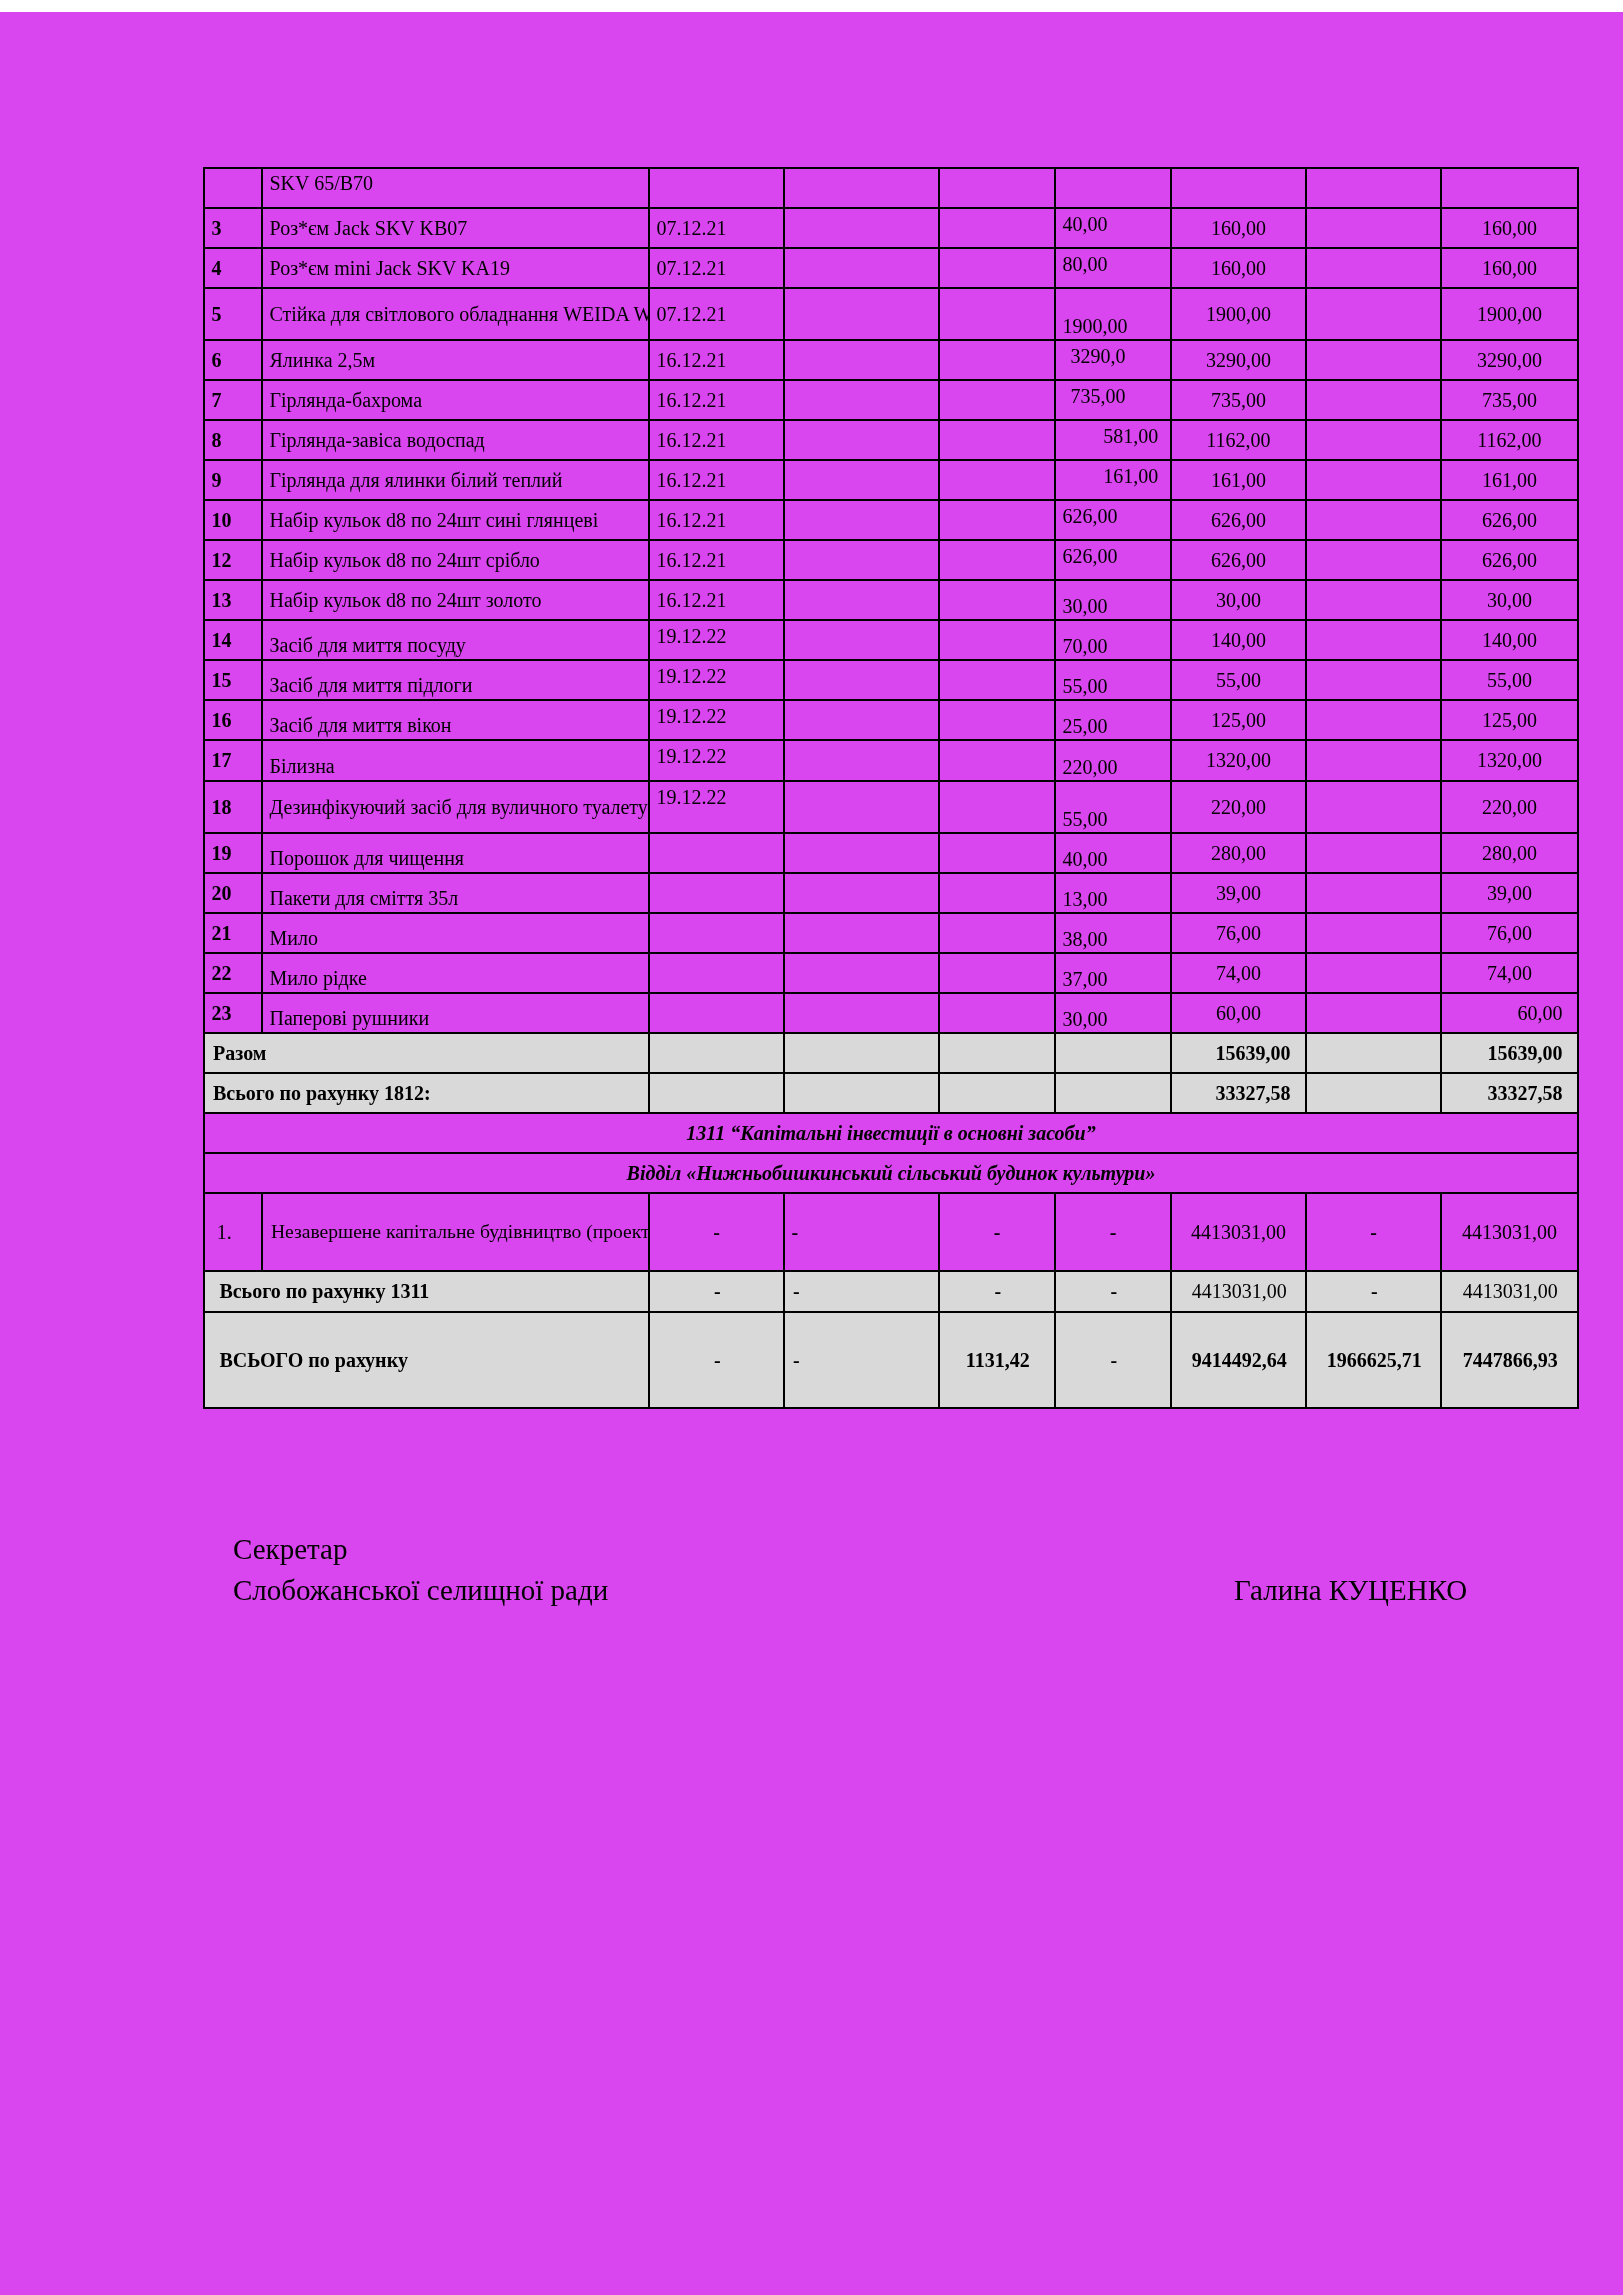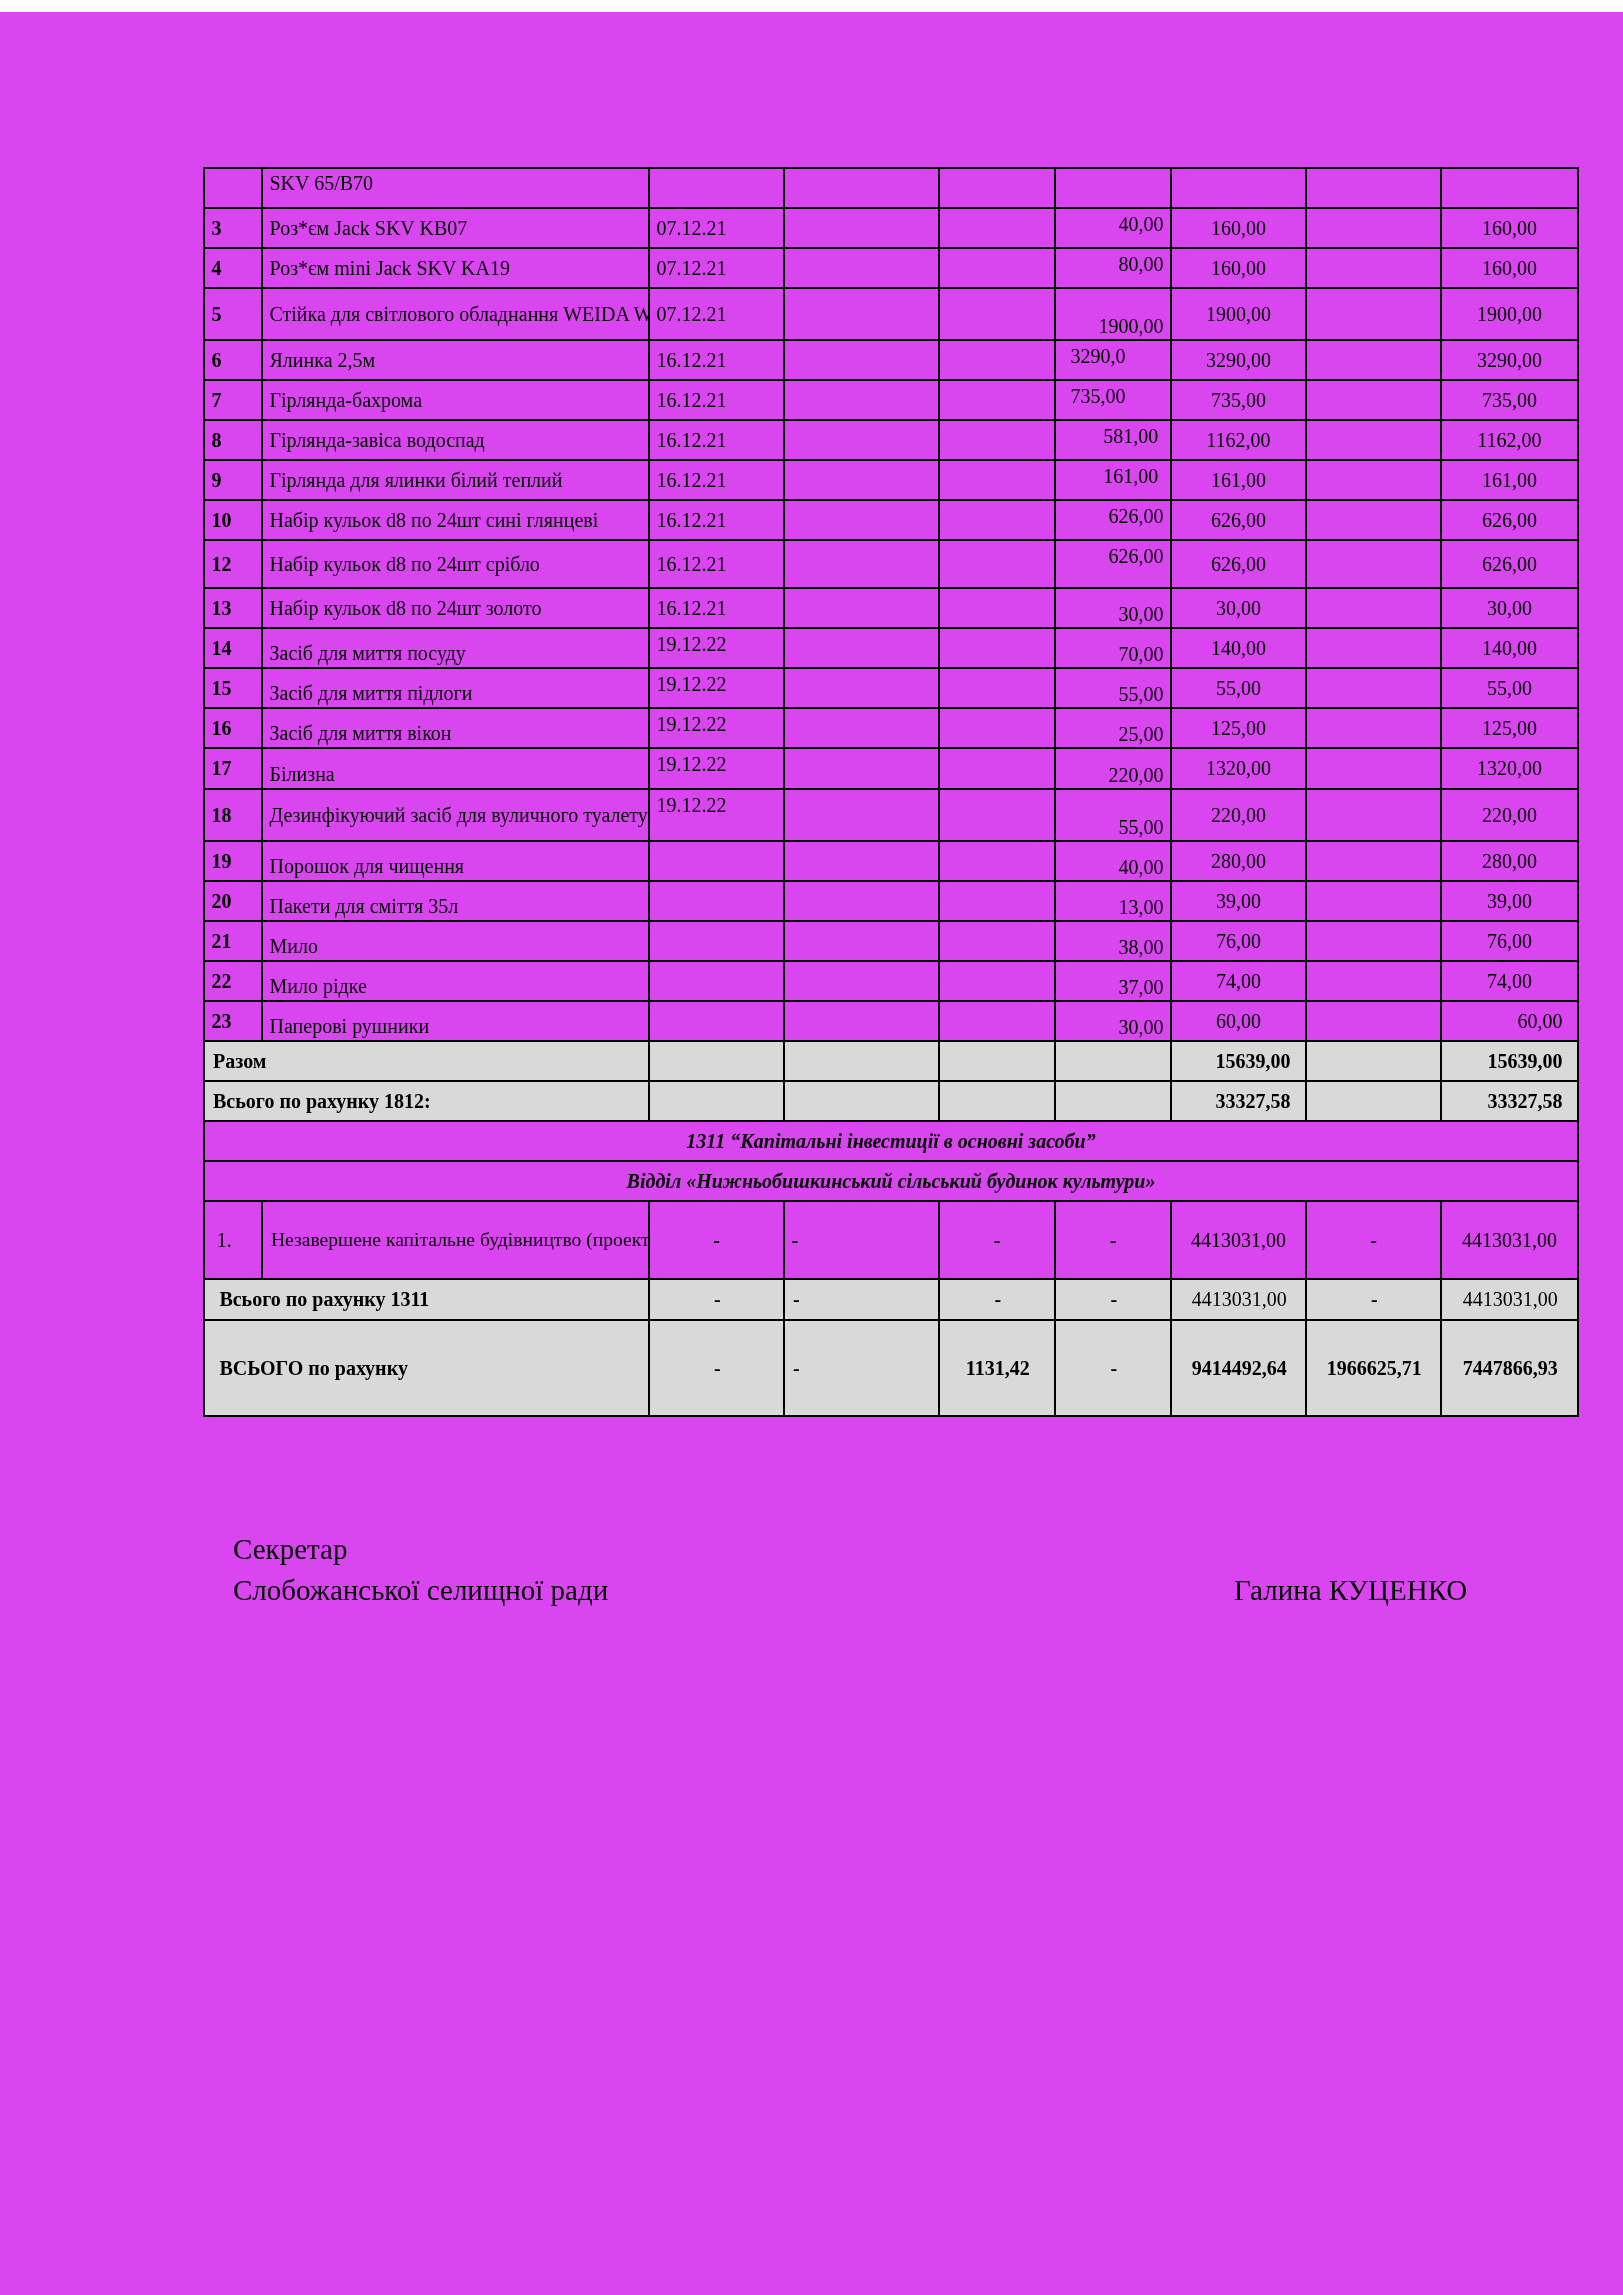--- a/index.html
+++ b/index.html
@@ -8,21 +8,21 @@
   .page { position: absolute; left: 0; top: 12px; width: 1623px; height: 2295px; background: #d946ef; }
 
   table.ledger { position: absolute; left: 203px; top: 155px; border-collapse: collapse;
                  table-layout: fixed; width: 1373px; font-size: 20px; line-height: 1.12; }
   table.ledger td { border: 2px solid #000; padding: 0 6.5px; vertical-align: middle;
                     overflow: hidden; white-space: nowrap; }
   td.num { font-weight: bold; text-align: left; padding-left: 11.8px; }
   td.name { white-space: normal; padding-left: 14.4px; }
   td.name.lowtext { vertical-align: bottom; padding-bottom: 2.6px; }
   td.date { padding-left: 14.4px; }
-  td.price { text-align: right; }
+  td.price { text-align: left; }
   td.price.left { text-align: left; padding-left: 14.4px; }
   td.price.right { text-align: right; padding-right: 11.8px; }
   td.amt { text-align: center; vertical-align: bottom; padding-bottom: 1.3px; }
   td.amt.right { text-align: right; padding-right: 14.4px; }
   tr.gray td { background: #d9d9d9; padding-left: 8px; }
   tr.bold td { font-weight: bold; }
   td.label { font-weight: bold; padding-left: 14.4px; vertical-align: top; padding-top: 6.5px; }
   td.section { text-align: center; font-weight: bold; font-style: italic; }
   td.c { text-align: center; }
   td.dash-left { text-align: left; padding-left: 15.7px; }
@@ -140,21 +140,21 @@
           <td class="num">10</td>
           <td class="name">Набір кульок d8 по 24шт сині глянцеві</td>
           <td class="date">16.12.21</td>
           <td></td>
           <td></td>
           <td class="price" style="vertical-align: top; padding-top: 3.9px;">626,00</td>
           <td class="amt">626,00</td>
           <td></td>
           <td class="amt">626,00</td>
         </tr>
-        <tr style="height: 48px;">
+        <tr style="height: 40px;">
           <td class="num">12</td>
           <td class="name">Набір кульок d8 по 24шт срібло</td>
           <td class="date">16.12.21</td>
           <td></td>
           <td></td>
           <td class="price" style="vertical-align: top; padding-top: 3.9px;">626,00</td>
           <td class="amt">626,00</td>
           <td></td>
           <td class="amt">626,00</td>
         </tr>

